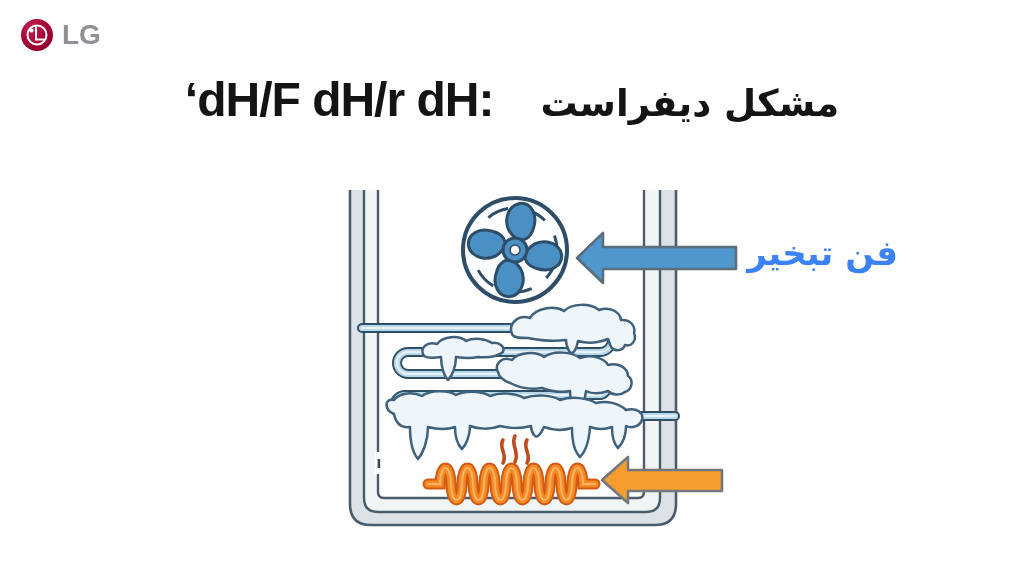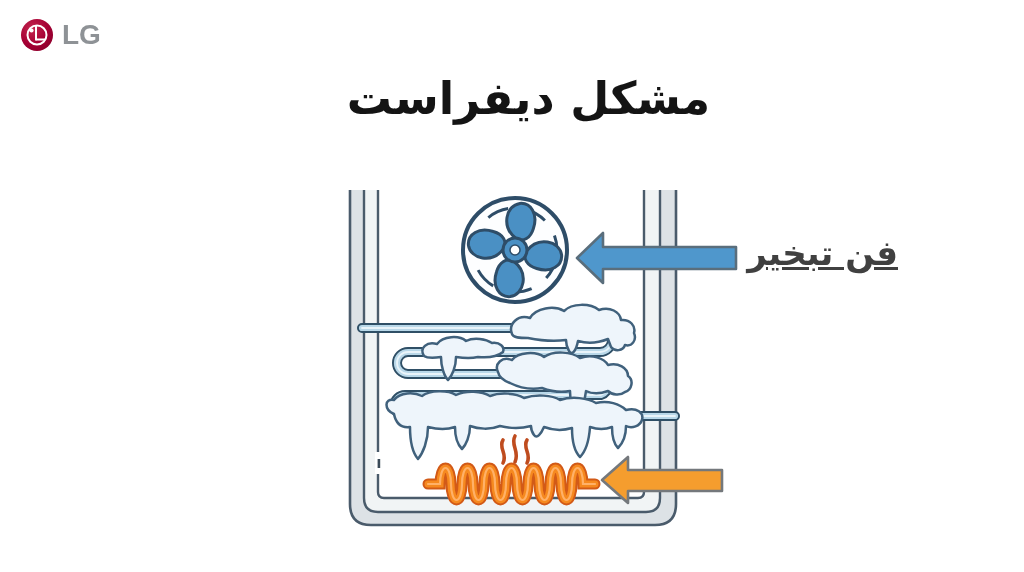--- a/index.html
+++ b/index.html
@@ -19,25 +19,25 @@
     position:absolute;left:0;top:72px;width:1024px;
     display:flex;justify-content:center;align-items:baseline;gap:14px;
     color:#141414;white-space:nowrap;
   }
   .title .latin{
     font-family:"Liberation Sans","DejaVu Sans",sans-serif;
     font-weight:700;font-size:48px;letter-spacing:-1px;
   }
   .title .persian{
     font-family:"DejaVu Sans",sans-serif;direction:rtl;unicode-bidi:isolate;
-    font-weight:700;font-size:45px;margin-left:33px;
+    font-weight:700;font-size:37px;margin-left:33px;
   }
   .callout{
-    position:absolute;font-weight:700;color:#404040;text-align:center;
-    font-size:34px;line-height:1.2;direction:rtl;unicode-bidi:isolate;white-space:nowrap;text-decoration:underline;
+    position:absolute;font-weight:700;color:#3b82f6;text-align:center;
+    font-size:34px;line-height:1.2;direction:rtl;unicode-bidi:isolate;white-space:nowrap;
   }
   #fan-label{left:748px;top:233px;width:150px;}
   #heater-label{left:733px;top:450px;width:234px;}
 </style>
 </head>
 <body>
 
 <div id="stage">
 
   <svg id="diagram-svg" viewBox="0 0 1024 572" aria-hidden="true">
@@ -108,18 +108,19 @@
       <circle r="16" fill="url(#lgred)"></circle>
       <circle r="9.5" fill="none" stroke="#ffffff" stroke-width="2"></circle>
       <line x1="-1" y1="-9" x2="-1" y2="4.5" stroke="#ffffff" stroke-width="2" stroke-linecap="round"></line>
       <line x1="-1" y1="4.5" x2="7.5" y2="4.5" stroke="#ffffff" stroke-width="2" stroke-linecap="round"></line>
       <circle cx="-5.5" cy="-4.5" r="2.1" fill="#ffffff"></circle>
     </svg>
     <span class="wordmark">LG</span>
   </div>
 
   <div class="title">
+    <span class="latin">‘dH/F dH/r dH:</span>
     <span class="persian" dir="rtl">مشکل دیفراست</span>
   </div>
 
   <div id="fan-label" class="callout" dir="rtl">فن تبخیر</div>
 
 </div>
 
 </body></html>

